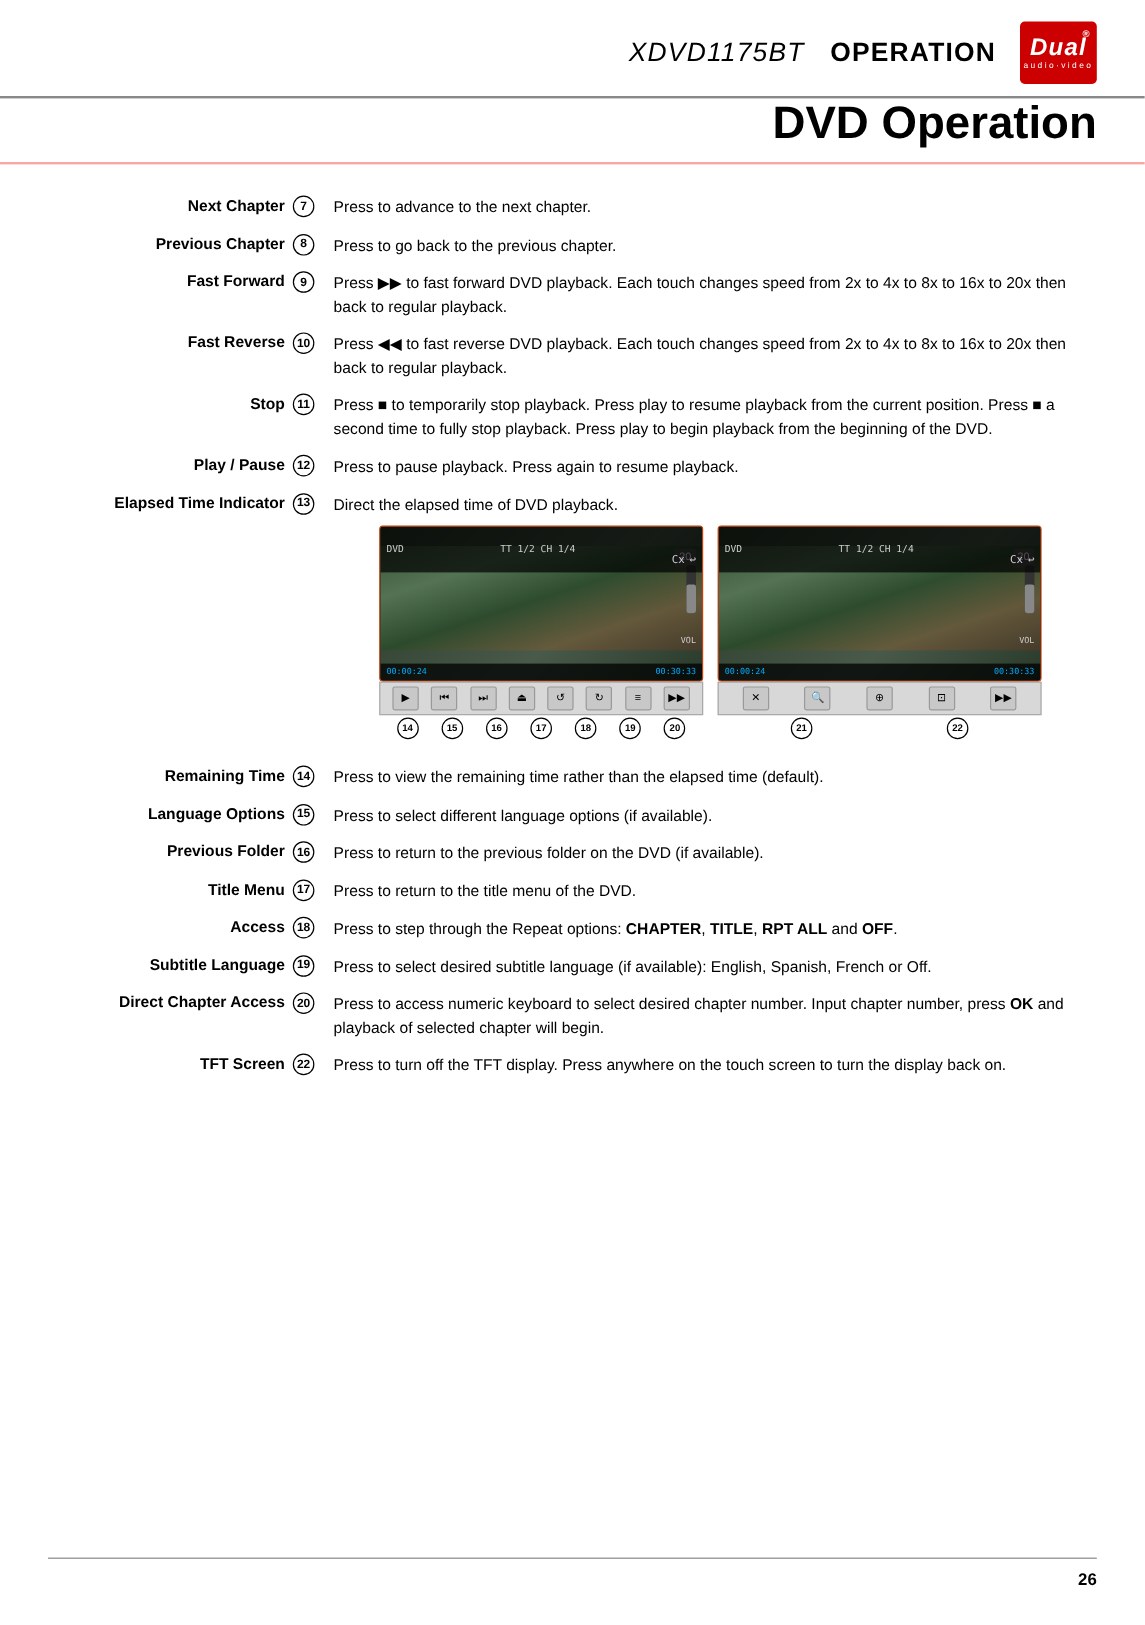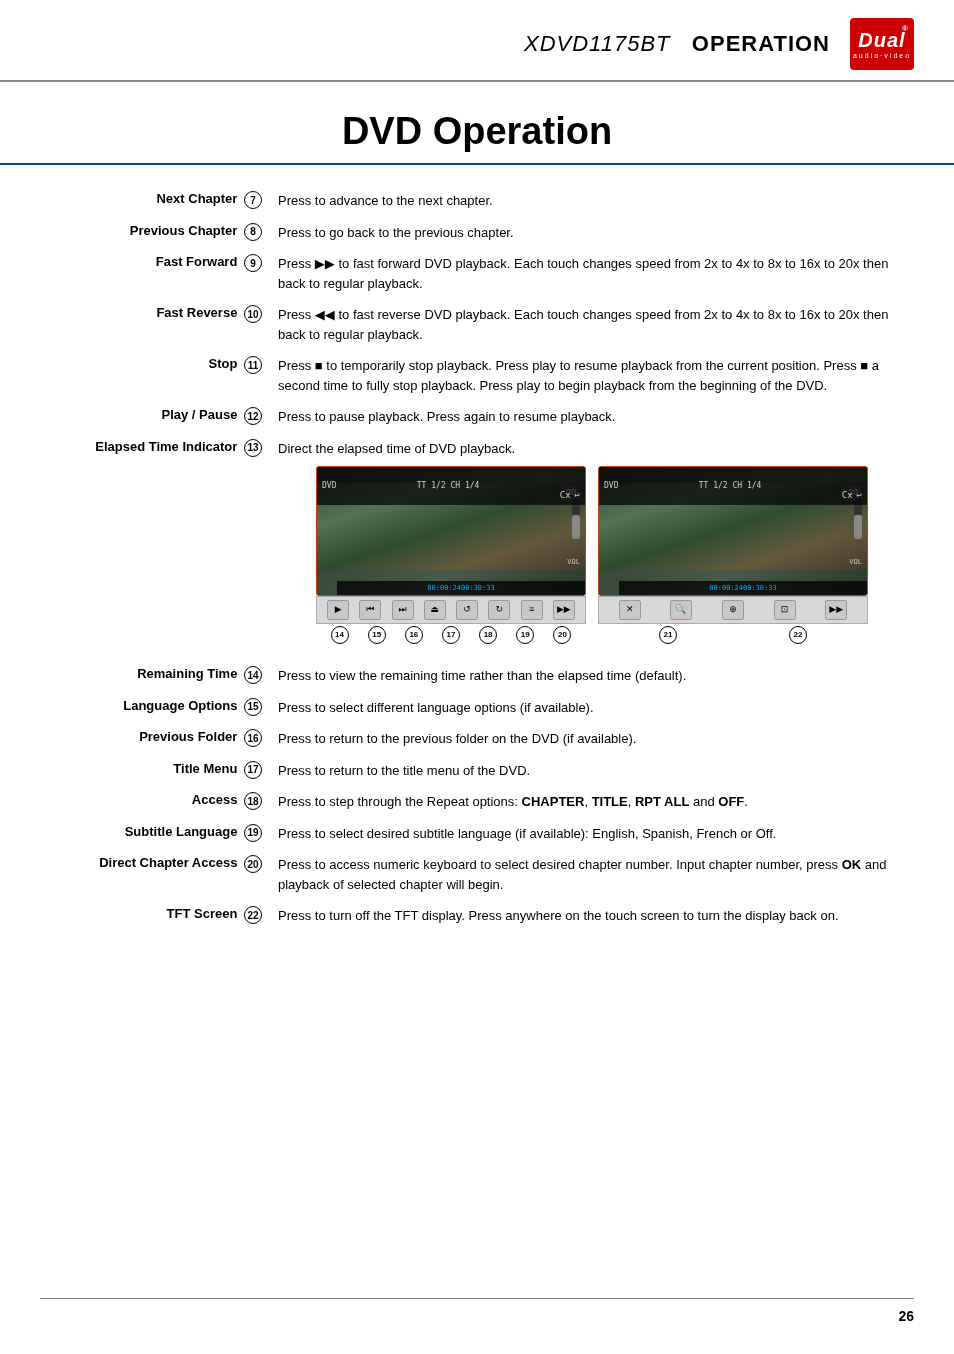--- a/index.html
+++ b/index.html
@@ -79,23 +79,23 @@
     .logo-box .logo-reg {
       font-size: 8px;
       position: absolute;
       top: 6px;
       right: 6px;
       font-style: normal;
     }
 
     
     .page-title-area {
-      text-align: center;
-      padding: 28px 40px 10px 40px;
-      border-bottom: 2px solid #0c4a6e;
+      text-align: right;
+      padding: 0 40px 10px 40px;
+      border-bottom: 2px solid #fca5a5;
     }
 
     .page-title {
       font-size: 38px;
       font-weight: bold;
       color: #000;
     }
 
     
     .content {
@@ -238,24 +238,23 @@
       font-size: 7px;
       font-family: monospace;
     }
 
     .dvd-screen-footer {
       position: absolute;
       bottom: 0;
       left: 0;
       right: 0;
       display: flex;
-      justify-content: center;
+      justify-content: space-between;
       padding: 2px 5px;
       background: rgba(0,0,0,0.75);
-      margin-left: 20px;
     }
 
     .dvd-screen-footer span {
       color: #0af;
       font-size: 7px;
       font-family: monospace;
     }
 
     
     .page-number-area {

